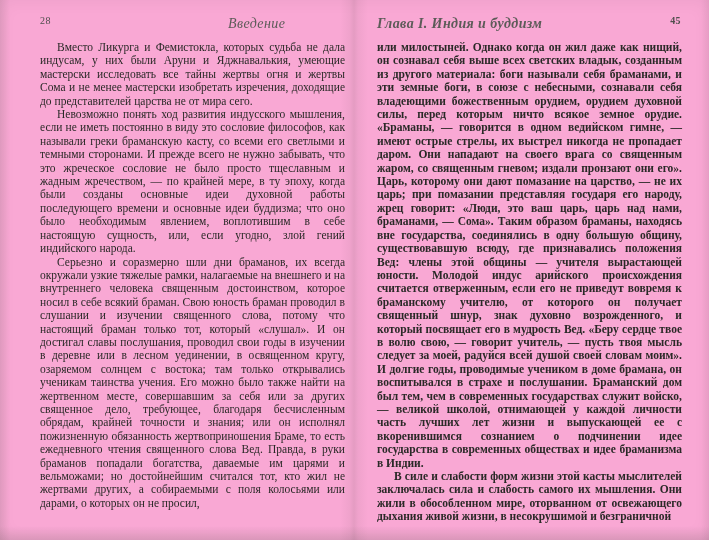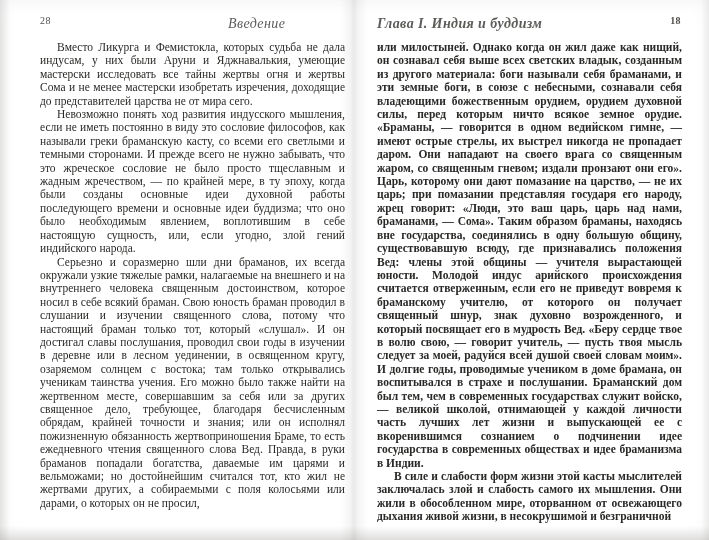--- a/index.html
+++ b/index.html
@@ -5,21 +5,21 @@
   html, body {
     margin: 0;
     padding: 0;
     background: #e7e6e4;
     font-family: "Liberation Serif", "DejaVu Serif", serif;
   }
   .stage {
     position: relative;
     width: 709px;
     height: 540px;
-    background: #ffffff;
+    background: #f9a8d4;
     overflow: hidden;
     box-shadow: inset 0 0 18px rgba(0,0,0,0.06);
   }
   .page {
     position: absolute;
     top: 0;
     bottom: 0;
   }
   .page-left  { left: 0;     width: 354px; }
   .page-right { left: 354px; width: 355px; font-weight: bold; }
@@ -107,24 +107,24 @@
     <span class="hdr hdr-title">Введение</span>
     <div class="page-body">
         <p class="indent">Вместо Ликурга и Фемистокла, которых судьба не дала индусам, у них были Аруни и Яджнавалькия, умеющие мастерски исследовать все тайны жертвы огня и жертвы Сома и не менее мастерски изобретать изречения, доходящие до представителей царства не от мира сего.</p>
         <p class="indent">Невозможно понять ход развития индусского мышления, если не иметь постоянно в виду это сословие философов, как называли греки браманскую касту, со всеми его светлыми и темными сторонами. И прежде всего не нужно забывать, что это жреческое сословие не было просто тщеславным и жадным жречеством, — по крайней мере, в ту эпоху, когда были созданы основные идеи духовной работы последующего времени и основные идеи буддизма; что оно было необходимым явлением, воплотившим в себе настоящую сущность, или, если угодно, злой гений индийского народа.</p>
         <p class="indent">Серьезно и соразмерно шли дни браманов, их всегда окружали узкие тяжелые рамки, налагаемые на внешнего и на внутреннего человека священным достоинством, которое носил в себе всякий браман. Свою юность браман проводил в слушании и изучении священного слова, потому что настоящий браман только тот, который «слушал». И он достигал славы послушания, проводил свои годы в изучении в деревне или в лесном уединении, в освященном кругу, озаряемом солнцем с востока; там только открывались ученикам таинства учения. Его можно было также найти на жертвенном месте, совершавшим за себя или за других священное дело, требующее, благодаря бесчисленным обрядам, крайней точности и знания; или он исполнял пожизненную обязанность жертвоприношения Браме, то есть ежедневного чтения священного слова Вед. Правда, в руки браманов попадали богатства, даваемые им царями и вельможами; но достойнейшим считался тот, кто жил не жертвами других, а собираемыми с поля колосьями или дарами, о которых он не просил,</p>
       </div>
   </div>
 
   <div class="page page-right">
     <span class="hdr hdr-title">Глава I. Индия и буддизм</span>
-    <span class="hdr hdr-num">18</span>
+    <span class="hdr hdr-num">45</span>
     <div class="page-body">
         <p class="">или милостыней. Однако когда он жил даже как нищий, он сознавал себя выше всех светских владык, созданным из другого материала: боги называли себя браманами, и эти земные боги, в союзе с небесными, сознавали себя владеющими божественным орудием, орудием духовной силы, перед которым ничто всякое земное орудие. «Браманы, — говорится в одном ведийском гимне, — имеют острые стрелы, их выстрел никогда не пропадает даром. Они нападают на своего врага со священным жаром, со священным гневом; издали пронзают они его». Царь, которому они дают помазание на царство, — не их царь; при помазании представляя государя его народу, жрец говорит: «Люди, это ваш царь, царь над нами, браманами, — Сома». Таким образом браманы, находясь вне государства, соединялись в одну большую общину, существовавшую всюду, где признавались положения Вед: члены этой общины — учителя вырастающей юности. Молодой индус арийского происхождения считается отверженным, если его не приведут вовремя к браманскому учителю, от которого он получает священный шнур, знак духовно возрожденного, и который посвящает его в мудрость Вед. «Беру сердце твое в волю свою, — говорит учитель, — пусть твоя мысль следует за моей, радуйся всей душой своей словам моим». И долгие годы, проводимые учеником в доме брамана, он воспитывался в страхе и послушании. Браманский дом был тем, чем в современных государствах служит войско, — великой школой, отнимающей у каждой личности часть лучших лет жизни и выпускающей ее с вкоренившимся сознанием о подчинении идее государства в современных обществах и идее браманизма в Индии.</p>
-        <p class="indent">В силе и слабости форм жизни этой касты мыслителей заключалась злой и слабость самого их мышления. Они жили в обособленном мире, оторванном от освежающего дыхания живой жизни, в несокрушимой и безграничной</p>
+        <p class="indent">В силе и слабости форм жизни этой касты мыслителей заключалась сила и слабость самого их мышления. Они жили в обособленном мире, оторванном от освежающего дыхания живой жизни, в несокрушимой и безграничной</p>
       </div>
   </div>
 
   <div class="gutter"></div>
   <div class="edge-left"></div>
   <div class="edge-right"></div>
   <div class="edge-bottom"></div>
 
 </div>
 

